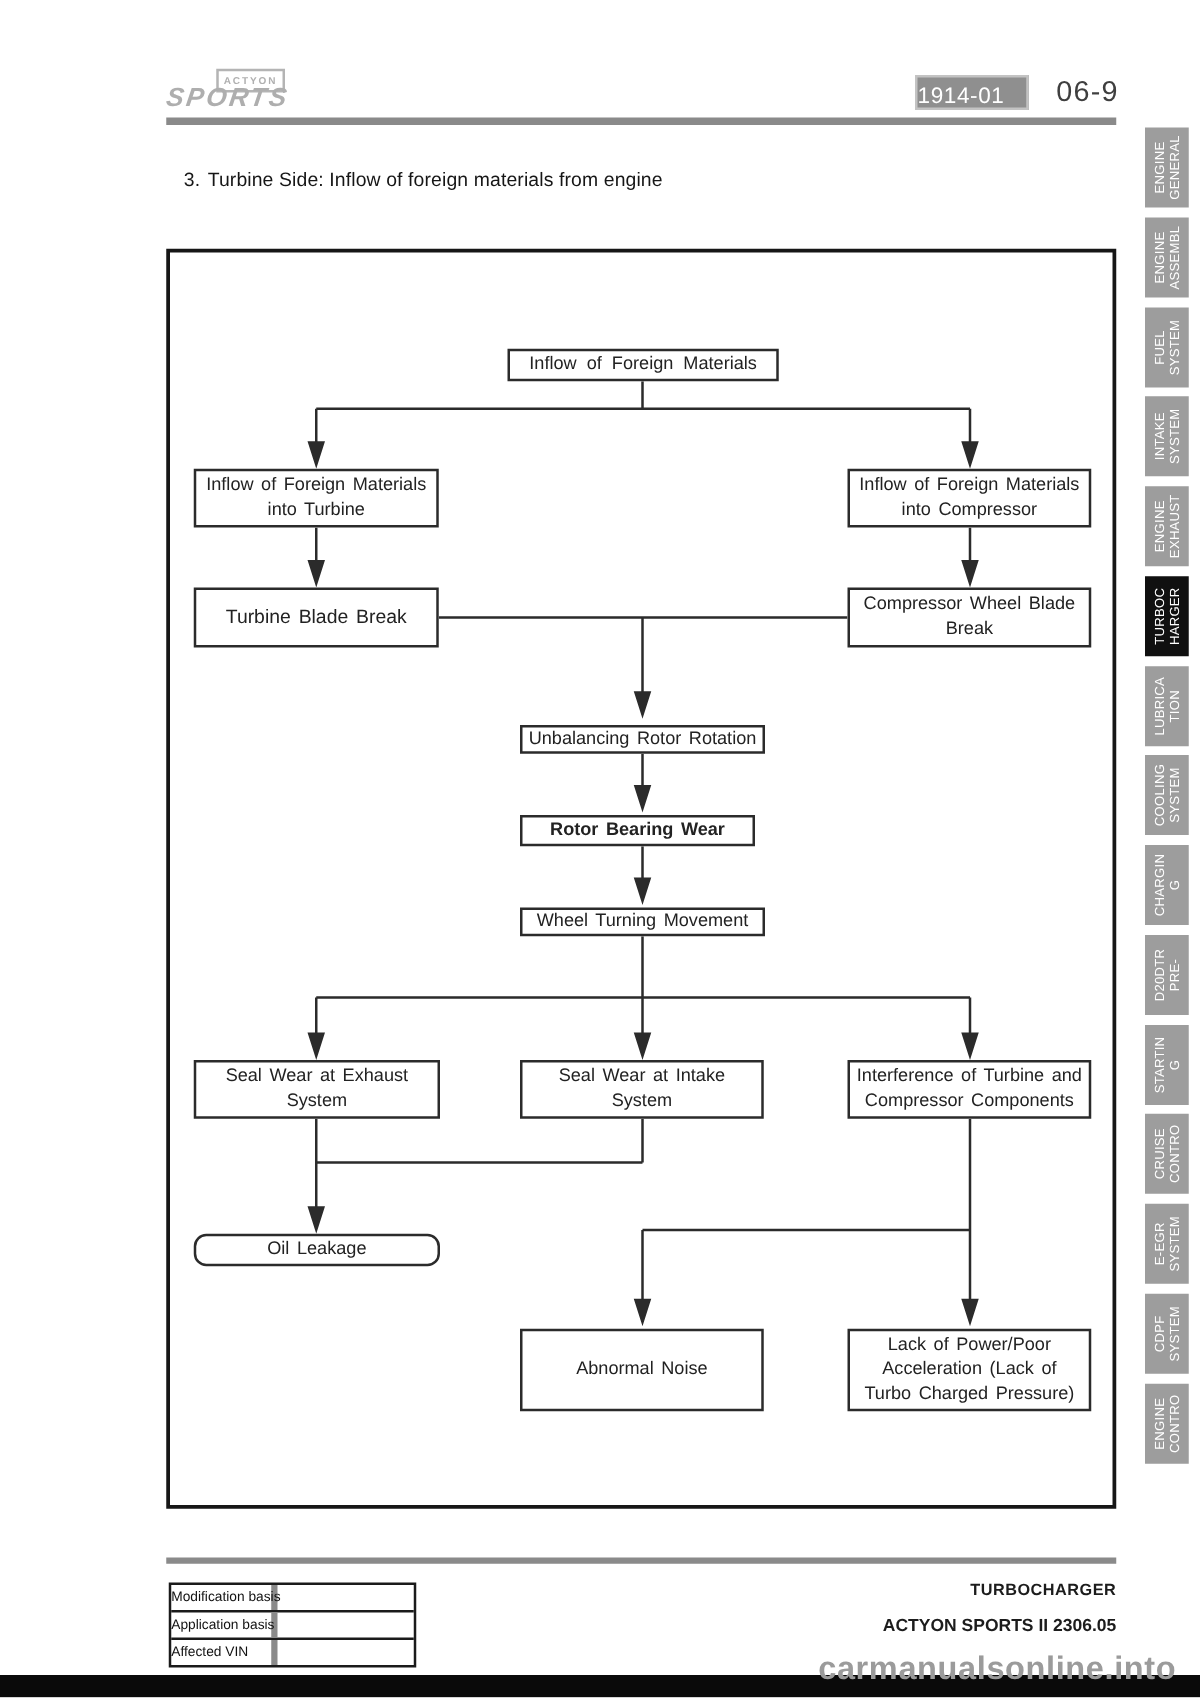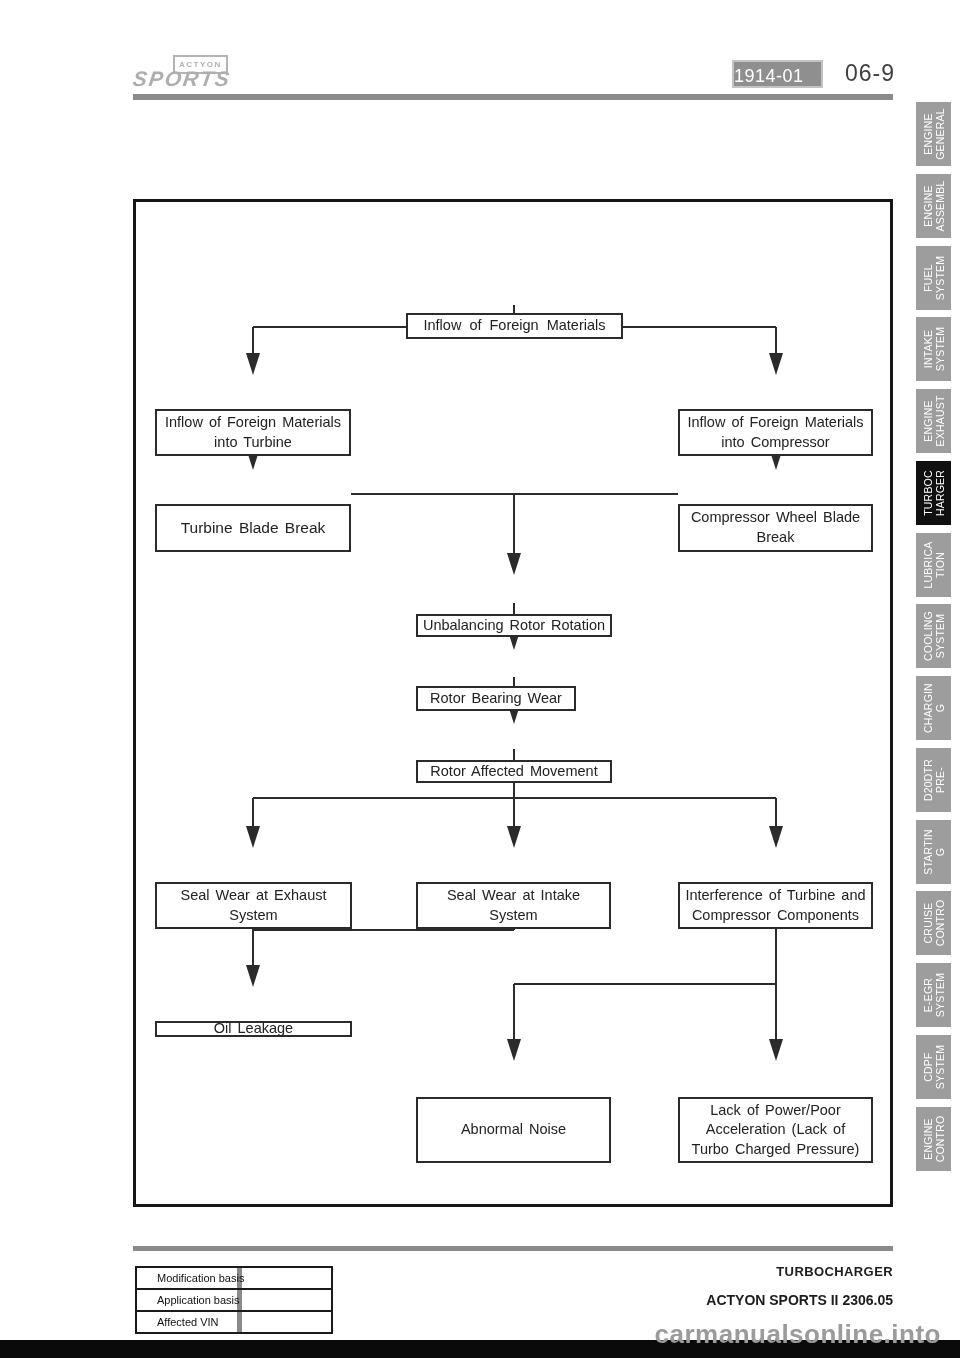--- a/index.html
+++ b/index.html
@@ -28,57 +28,60 @@
   .intro-2{left:167px;top:163px;}
   .intro .num{margin-right:6px;}
 
   
   .chart{left:133px;top:199px;width:760px;height:1008px;}
   .chart-border{position:absolute;inset:0;border:3px solid #161616;box-sizing:border-box;}
   .connectors{position:absolute;left:0;top:0;}
   .node{
     position:absolute;box-sizing:border-box;border:2px solid #2b2b2b;background:#fff;
     display:flex;align-items:center;justify-content:center;text-align:center;
-    font-size:14.5px;color:#222;line-height:1.35;white-space:pre-line;word-spacing:2px;margin-top:34px;
+    font-size:14.5px;color:#222;line-height:1.35;white-space:pre-line;word-spacing:2px;
   }
 
   
   .tab{position:absolute;left:916px;width:35px;height:64px;background:#9d9d9d;cursor:pointer;}
   .tab.active{background:#101010;}
   .tab .rot{
     position:absolute;left:50%;top:50%;width:62px;
     transform:translate(-50%,-50%) rotate(-90deg);
     color:#fff;font-size:10.5px;line-height:1.15;text-align:center;white-space:pre-line;letter-spacing:.2px;
   }
 
   
   .basis-table{left:135px;top:1266px;width:198px;border:2px solid #1a1a1a;box-sizing:border-box;}
   .basis-row{display:flex;height:20px;border-bottom:2px solid #1a1a1a;}
   .basis-row:last-child{border-bottom:none;}
   .basis-label{width:80px;border-right:5px solid #8a8a8a;font-size:11px;color:#111;
-    padding-left:20px;display:flex;align-items:center;white-space:nowrap;}
+    padding-left:0;display:flex;align-items:center;white-space:nowrap;}
   .basis-value{flex:1;}
   .doc-title{right:67px;top:1264px;font-size:13px;font-weight:700;color:#1c1c1c;letter-spacing:.4px;}
   .doc-edition{right:67px;top:1292px;font-size:14px;font-weight:600;color:#1c1c1c;}
   .watermark{right:19px;top:1319px;font-size:26px;font-weight:700;color:#9b9b9b;letter-spacing:.5px;z-index:5;}
   .bottom-bar{left:0;top:1340px;width:960px;height:18px;background:#0a0a0a;z-index:1;}
 </style>
 </head>
 <body>
 
 <div class="page">
 
   <div class="abs brand">
     <span class="brand-badge">ACTYON</span>
     <span class="brand-main">SPORTS</span>
   </div>
   <div class="abs code-box">1914-01</div>
   <div class="abs page-num">06-9</div>
   <div class="abs rule rule-top"></div>
 
+  <div class="abs intro intro-1">
+    <span class="num">3.</span><span>Turbine Side: Inflow of foreign materials from engine</span>
+  </div>
 
   <div class="abs chart">
     <svg class="connectors" width="760" height="1008" viewBox="0 0 760 1008">
       <path d="M381,106 V128 M120,128 H643 M120,128 V158 M643,128 V158
                M120,223 V253 M643,223 V253
                M218,295 H545 M381,295 V358
                M381,404 V433 M381,478 V507 M381,550 V599
                M120,599 H643 M120,599 V631 M381,599 V631 M643,599 V631
                M120,696 V731 M381,696 V731 M120,731 H381 M120,731 V770
                M643,696 V785 M381,785 H643 M381,785 V844 M643,785 V844" fill="none" stroke="#2b2b2b" stroke-width="2"></path>
@@ -92,29 +95,29 @@
 
     <div class="node" style="left:273px;top:80px;width:217px;height:26px;word-spacing:4px;">Inflow of Foreign Materials</div>
     <div class="node" style="left:22px;top:176px;width:196px;height:47px;">Inflow of Foreign Materials
 into Turbine</div>
     <div class="node" style="left:545px;top:176px;width:195px;height:47px;">Inflow of Foreign Materials
 into Compressor</div>
     <div class="node" style="left:545px;top:271px;width:195px;height:48px;">Compressor Wheel Blade
 Break</div>
     <div class="node" style="left:22px;top:271px;width:196px;height:48px;font-size:15.5px;">Turbine Blade Break</div>
     <div class="node" style="left:283px;top:381px;width:196px;height:23px;">Unbalancing Rotor Rotation</div>
-    <div class="node" style="left:283px;top:453px;width:160px;height:25px;">Rotor Bearing Wear</div>
-    <div class="node" style="left:283px;top:527px;width:196px;height:23px;">Rotor Affected Movement</div>
+    <div class="node" style="left:283px;top:453px;width:188px;height:25px;font-weight:bold;">Rotor Bearing Wear</div>
+    <div class="node" style="left:283px;top:527px;width:196px;height:23px;">Wheel Turning Movement</div>
     <div class="node" style="left:22px;top:649px;width:197px;height:47px;">Seal Wear at Exhaust
 System</div>
     <div class="node" style="left:283px;top:649px;width:195px;height:47px;">Seal Wear at Intake
 System</div>
     <div class="node" style="left:545px;top:649px;width:195px;height:47px;">Interference of Turbine and
 Compressor Components</div>
-    <div class="node" style="left:22px;top:788px;width:197px;height:16px;">Oil Leakage</div>
+    <div class="node" style="left:22px;top:788px;width:197px;height:26px;border-radius:10px;">Oil Leakage</div>
     <div class="node" style="left:545px;top:864px;width:195px;height:66px;">Lack of Power/Poor
 Acceleration (Lack of
 Turbo Charged Pressure)</div>
     <div class="node" style="left:283px;top:864px;width:195px;height:66px;">Abnormal Noise</div>
   </div>
 
   <div class="tab" style="top:102px">
       <span class="rot">ENGINE
 GENERAL</span>
     </div>

